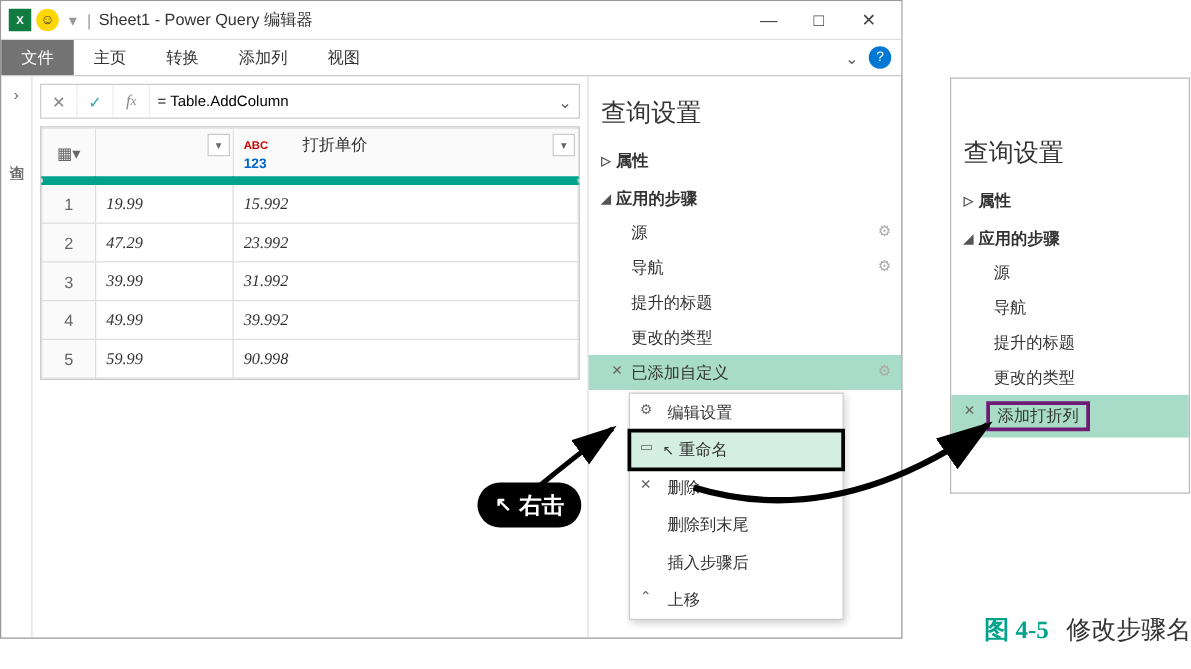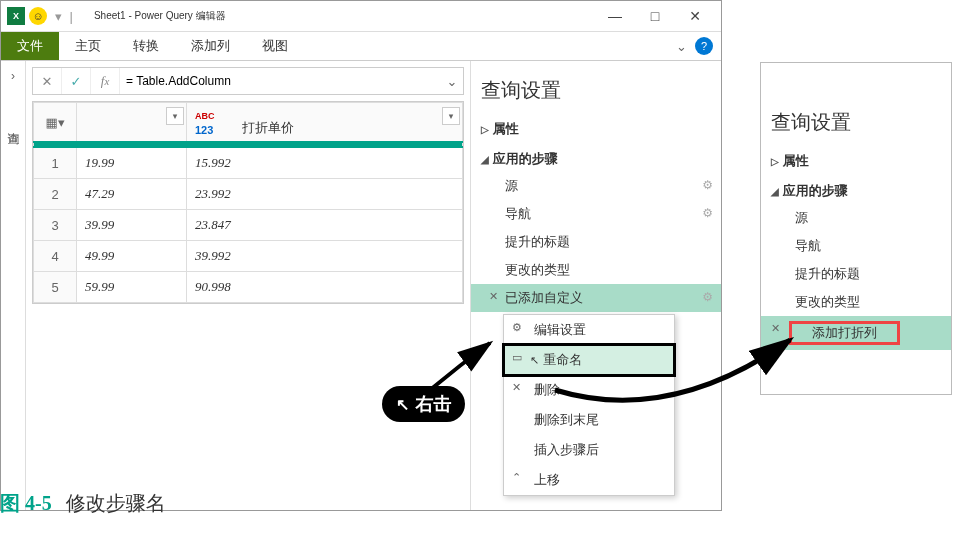--- a/index.html
+++ b/index.html
@@ -3,42 +3,42 @@
 <meta charset="utf-8">
 <style>
 body{margin:0;font-family:"Microsoft YaHei","Segoe UI",sans-serif;font-size:13px;color:#333;background:#fff}
 .wrap{position:relative;width:953px;height:535px}
 .win{position:relative;width:720px;border:1px solid #999;background:#fff}
 .titlebar{display:flex;align-items:center;height:30px;padding:0 6px;background:#fff;border-bottom:1px solid #ddd}
 .titlebar .icon{width:18px;height:18px;display:inline-flex;align-items:center;justify-content:center;margin-right:4px}
 .excel-icon{background:#107c41;color:#fff;font-size:9px;font-weight:bold;display:inline-flex;align-items:center;justify-content:center;width:18px;height:18px}
 .smiley{width:18px;height:18px;border-radius:50%;background:#ffd700;display:inline-flex;align-items:center;justify-content:center;font-size:11px}
 .titlebar .sep{color:#999;margin:0 4px}
-.titlebar .title{flex:1;font-size:10px;margin-left:17px}
+.titlebar .title{flex:1;font-size:13px;margin-left:2px}
 .titlebar .winbtn{width:40px;height:30px;display:inline-flex;align-items:center;justify-content:center;font-size:14px;color:#444}
 .ribbon{display:flex;align-items:center;height:28px;background:#fff;border-bottom:1px solid #ccc}
 .ribbon .tab{padding:0 16px;height:28px;display:inline-flex;align-items:center;font-size:13px}
-.ribbon .tab.file{background:#4d7c0f;color:#fff}
+.ribbon .tab.file{background:#737373;color:#fff}
 .ribbon .help{width:18px;height:18px;border-radius:50%;background:#0078d4;color:#fff;display:inline-flex;align-items:center;justify-content:center;margin-right:8px;font-size:11px}
 .body{display:flex}
 .leftgutter{width:24px;border-right:1px solid #ddd;display:flex;flex-direction:column;align-items:center;padding-top:8px}
 .leftgutter .chev{font-size:12px;color:#666;margin-bottom:40px}
 .leftgutter .vlabel{writing-mode:vertical-rl;font-size:12px;color:#666}
 .main{flex:1;padding:6px;border-right:1px solid #ddd}
 .formula{display:flex;align-items:center;border:1px solid #ccc;background:#fff;margin-bottom:6px}
 .formula .fbtn{width:28px;height:26px;display:inline-flex;align-items:center;justify-content:center;color:#888;border-right:1px solid #eee}
 .formula .fx{font-style:italic;font-family:serif}
 .formula input{flex:1;border:none;padding:4px 6px;font-size:12px;outline:none}
 .formula .drop{width:22px;display:inline-flex;align-items:center;justify-content:center;color:#666}
 .grid{border:1px solid #ccc}
 .grid table{border-collapse:collapse;width:100%}
 .grid th,.grid td{border:1px solid #ddd;padding:4px 8px;height:22px}
 .grid .rownum{width:26px;text-align:center;color:#666;background:#fafafa}
 .grid thead th{background:#fafafa;font-weight:normal;text-align:left;position:relative}
-.grid thead .colicon{display:inline-flex;align-items:flex-end;gap:12px}
+.grid thead .colicon{display:inline-flex;align-items:flex-start;gap:12px}
 .grid thead .abc{color:#c00;font-size:9px;font-weight:bold}
 .grid thead .n123{color:#06c;font-size:11px;font-weight:bold}
 .grid thead .dropbtn{position:absolute;right:2px;top:4px;width:16px;height:16px;border:1px solid #ccc;display:inline-flex;align-items:center;justify-content:center;font-size:9px;color:#666;background:#fff}
 .grid .sel td{border-top:2px solid #00a38a;border-bottom:2px solid #00a38a}
 .grid td.val{text-align:left;font-style:italic;font-family:Georgia,serif}
 .settings{width:250px;padding:10px 0}
 .settings h2{font-size:20px;font-weight:normal;color:#333;margin:6px 10px 12px}
 .section{margin:4px 0}
 .section .hdr{padding:4px 10px;font-weight:bold;font-size:13px;display:flex;align-items:center;gap:4px}
 .section .tri{font-size:10px;color:#555}
@@ -50,27 +50,27 @@
 .ctxmenu{position:relative;margin-left:32px;margin-top:2px;width:170px;border:1px solid #ccc;background:#fff;box-shadow:2px 2px 6px rgba(0,0,0,0.2)}
 .ctxmenu .item{padding:6px 10px 6px 30px;position:relative;font-size:13px}
 .ctxmenu .item .micon{position:absolute;left:8px;top:6px;color:#666;font-size:11px}
 .ctxmenu .item.hi{background:#d4efe2}
 .ctxmenu .item.boxed{outline:3px solid #000;outline-offset:-1px}
 
 
 .panel2{position:absolute;left:760px;top:62px;width:190px;border:1px solid #bbb;background:#fff;padding-bottom:40px}
 .panel2 h2{font-size:20px;font-weight:normal;color:#333;margin:46px 10px 12px}
 .panel2 .steps li.final{background:#a8dcc8;padding-left:28px}
-.panel2 .steps li.final .boxwrap{display:inline-block;border:3px solid #ef4444;padding:0 20px}
+.panel2 .steps li.final .boxwrap{display:inline-block;border:3px solid #701a75;padding:0 6px}
 .panel2 .steps li .xicon2{position:absolute;left:10px;top:6px;color:#666;font-size:11px}
 
 .badge{position:absolute;left:382px;top:386px;background:#000;color:#fff;border-radius:18px;padding:6px 14px;font-size:18px;font-weight:bold;display:flex;align-items:center;gap:6px}
 .badge .cursor{font-size:16px}
 
-.caption{position:absolute;left:0;top:490px;width:953px;text-align:left;font-size:20px;font-family:KaiTi,serif}
+.caption{position:absolute;left:0;top:490px;width:953px;text-align:right;font-size:20px;font-family:KaiTi,serif}
 .caption .fig{color:#00a38a;font-weight:bold;margin-right:14px}
 
 svg.arrow{position:absolute;pointer-events:none}
 </style>
 </head>
 <body>
 
 <div class="wrap">
   <div class="win">
     <div class="titlebar">
@@ -134,21 +134,21 @@
                   <td class="val">15.992</td>
                 </tr>
               <tr>
                   <td class="rownum">2</td>
                   <td class="val">47.29</td>
                   <td class="val">23.992</td>
                 </tr>
               <tr>
                   <td class="rownum">3</td>
                   <td class="val">39.99</td>
-                  <td class="val">23.847</td>
+                  <td class="val">31.992</td>
                 </tr>
               <tr>
                   <td class="rownum">4</td>
                   <td class="val">49.99</td>
                   <td class="val">39.992</td>
                 </tr>
               <tr>
                   <td class="rownum">5</td>
                   <td class="val">59.99</td>
                   <td class="val">90.998</td>

